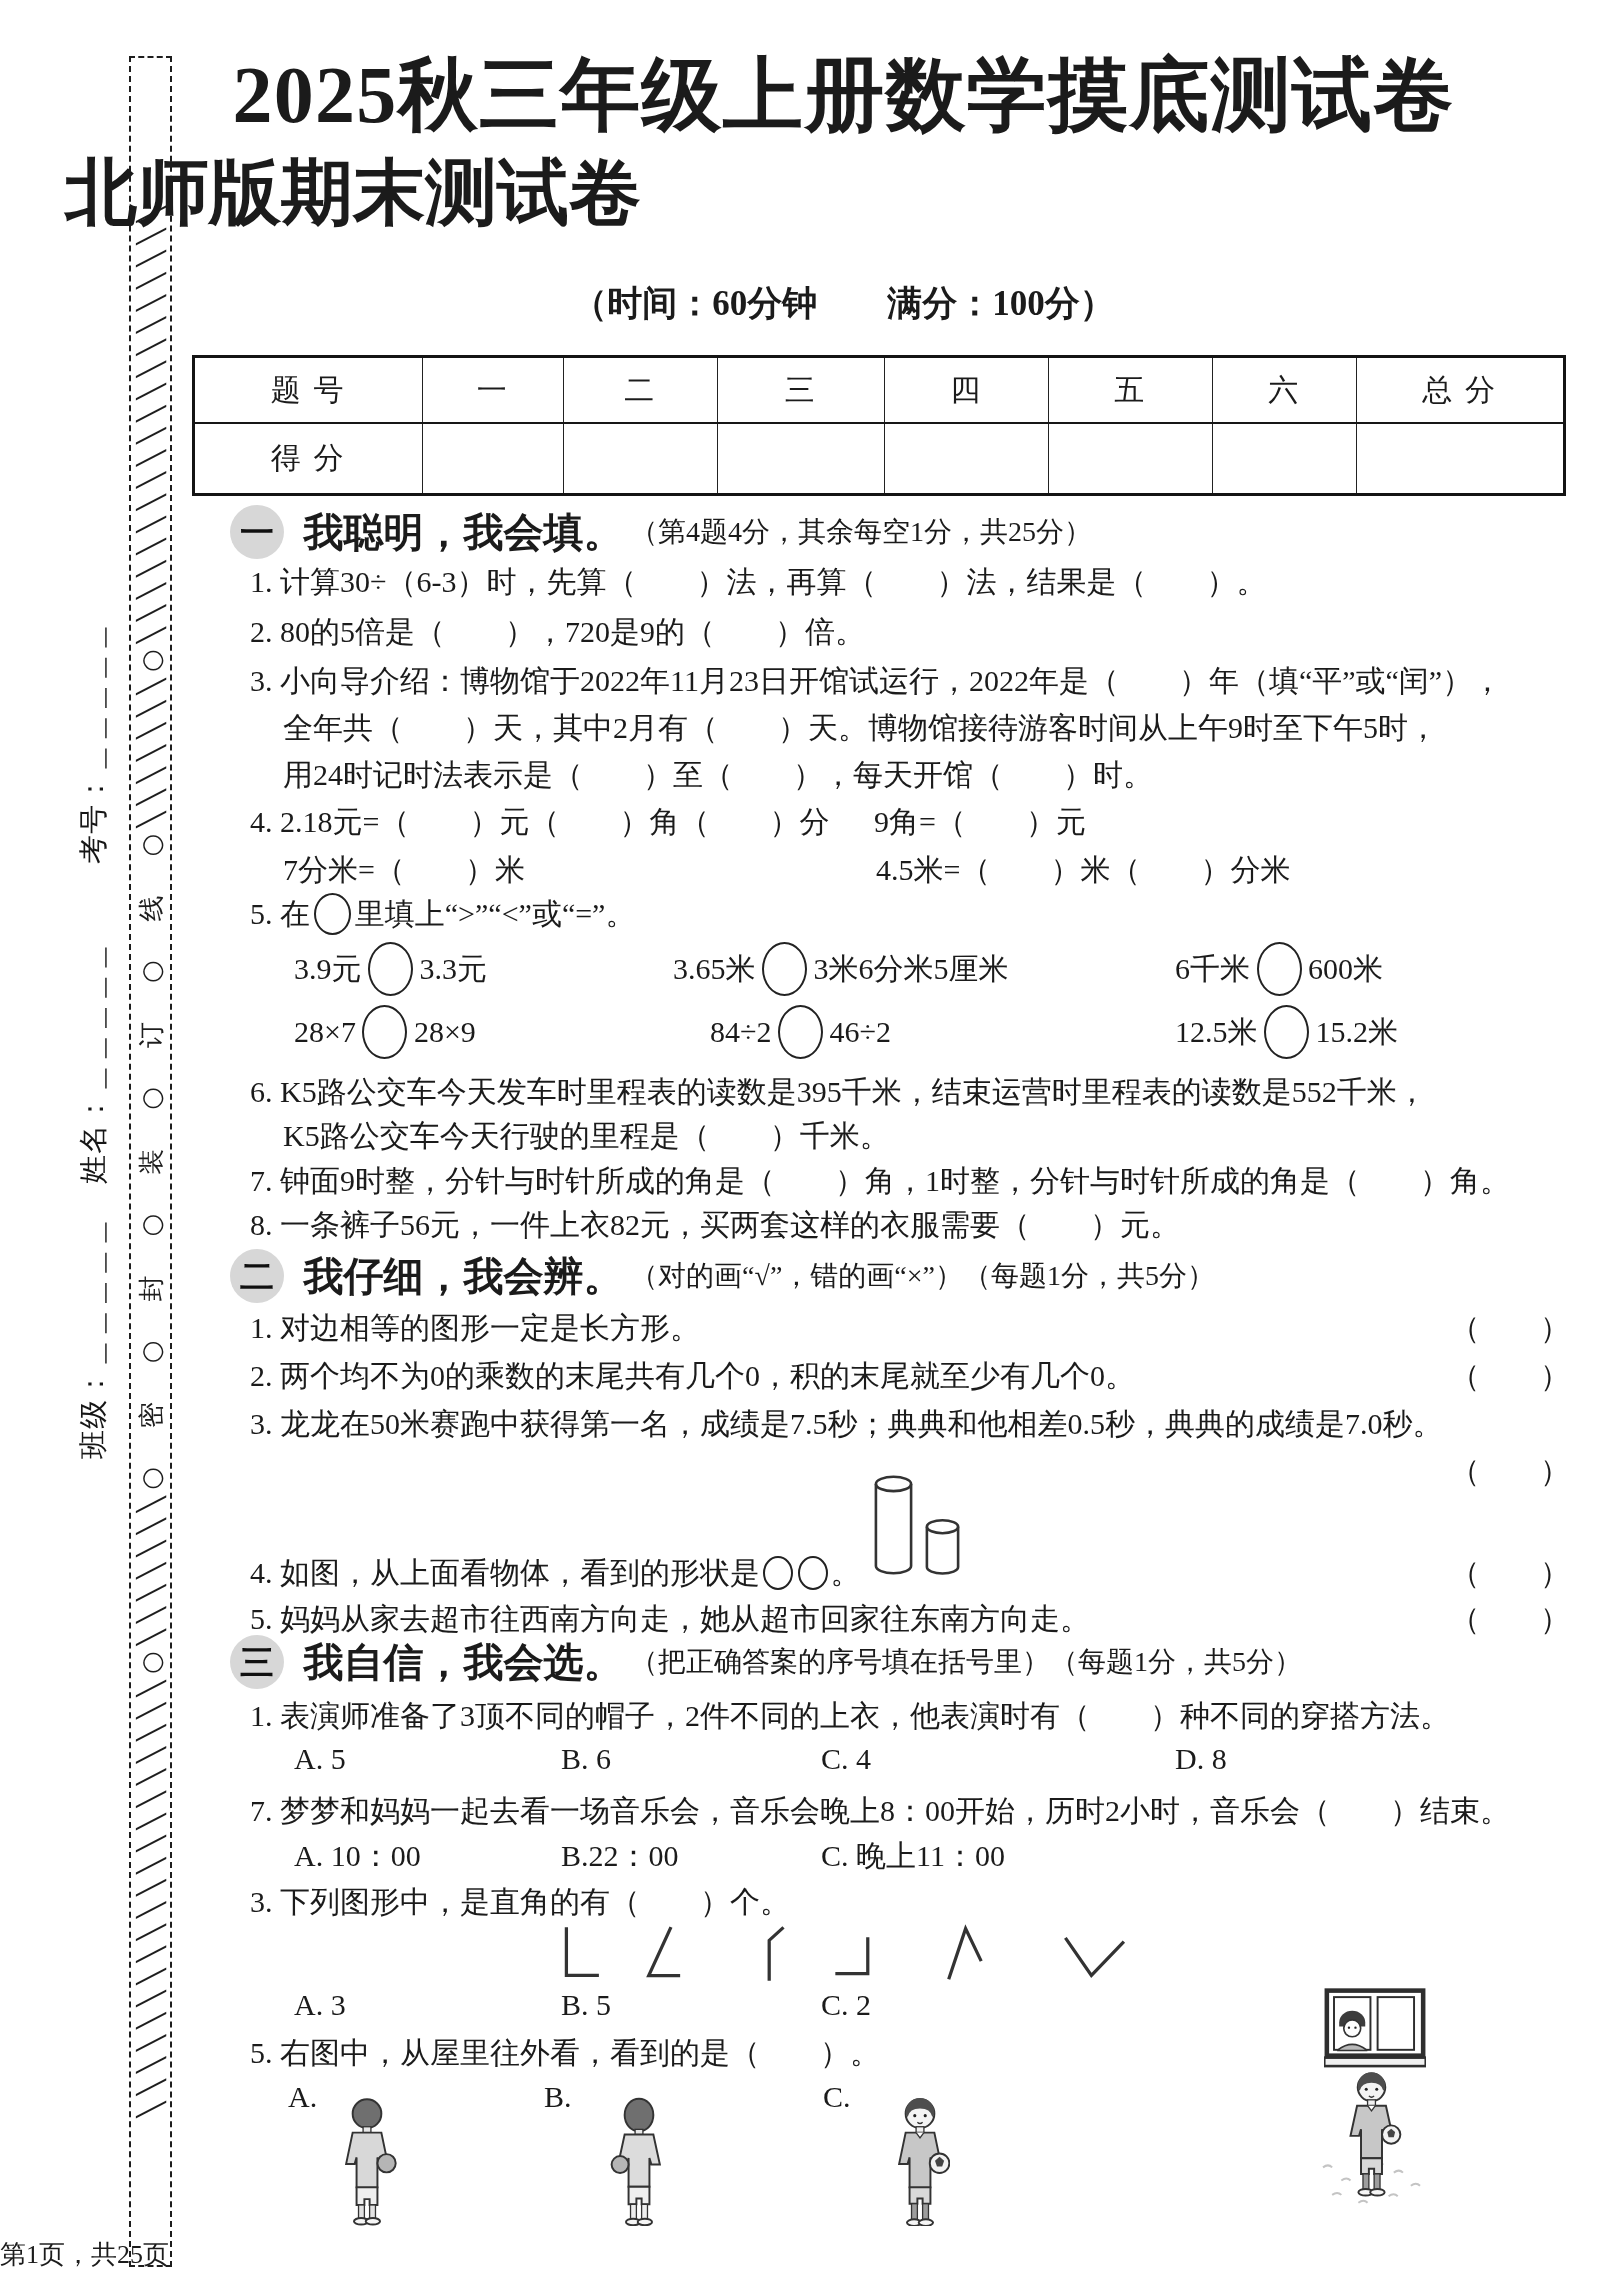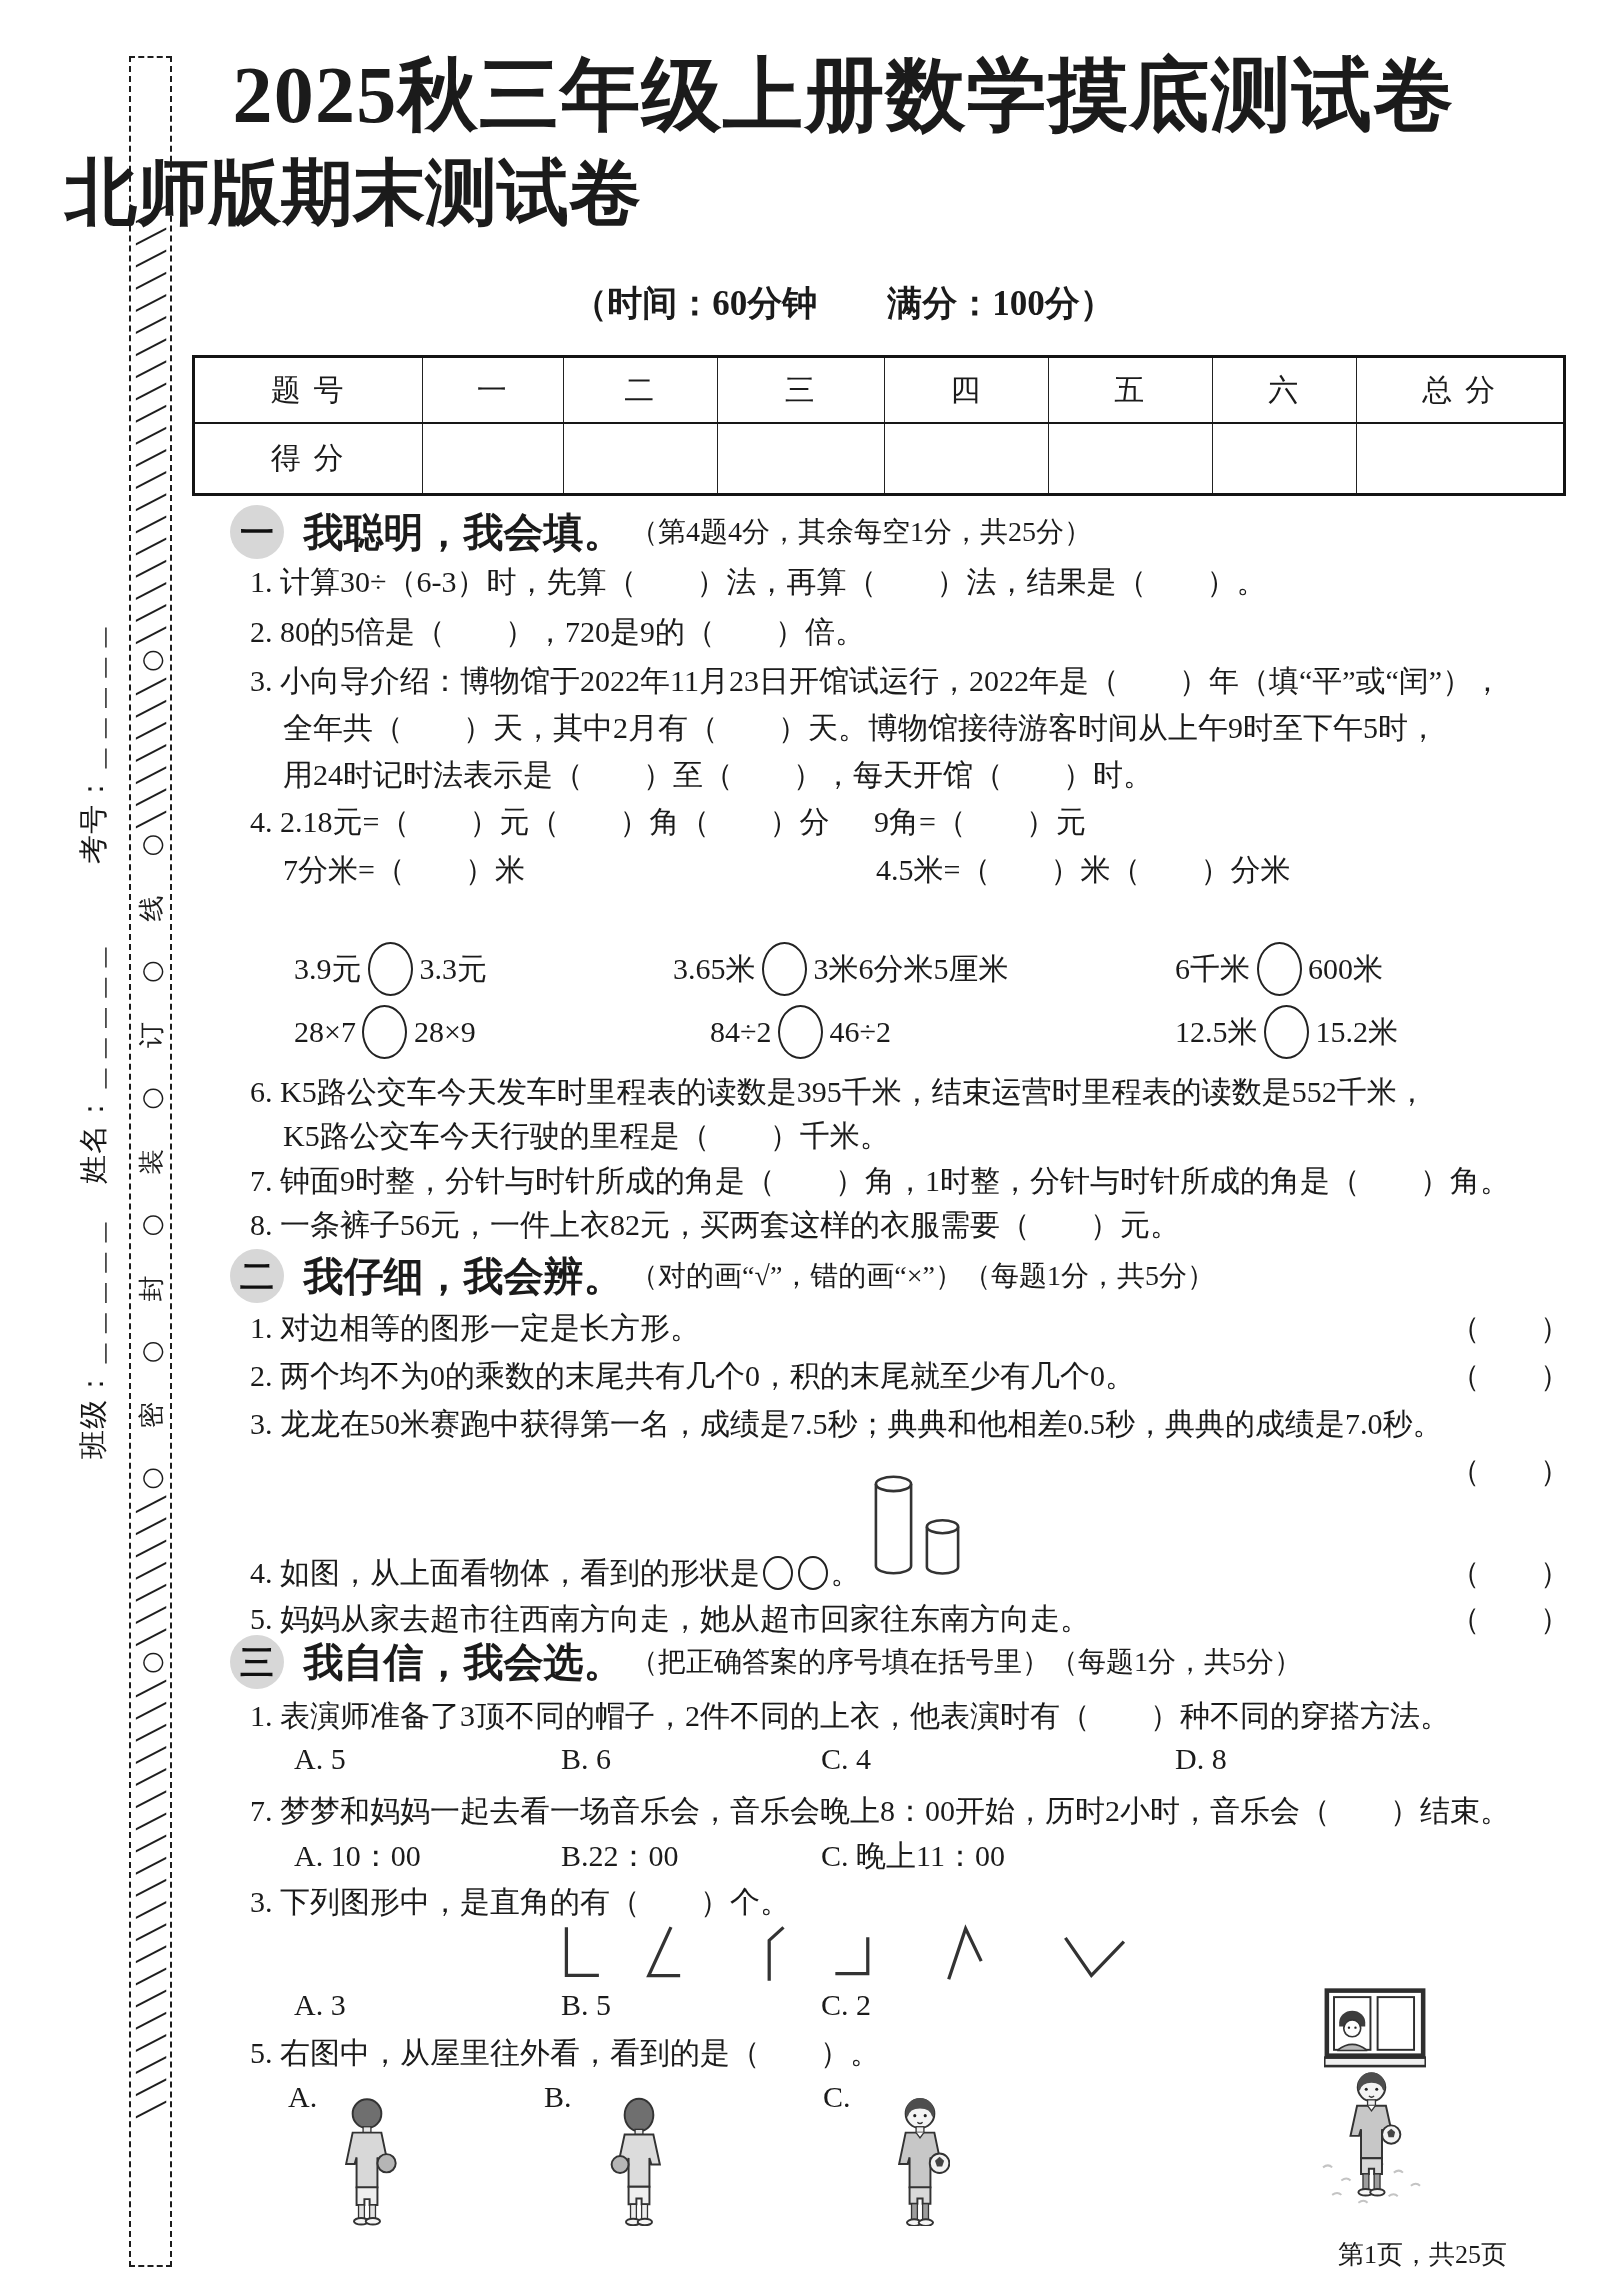--- a/index.html
+++ b/index.html
@@ -39,21 +39,21 @@
   .abs{position:absolute;}
   .cmp{position:absolute;display:flex;align-items:center;font-size:30px;white-space:nowrap;}
   .flexline{display:flex;align-items:center;}
   .cir{display:inline-block;border:2px solid #222;border-radius:50%;flex:0 0 auto;}
   .cir.big{width:41px;height:50px;margin:0 6.5px;}
   .cir.small{width:33px;height:38px;margin:0 3.9px;vertical-align:-9.2px;}
   .cir.tiny{width:26px;height:30px;margin:0 2.6px;}
   .optrow{position:absolute;left:0;top:0;width:1623px;height:46px;}
   .opt{position:absolute;font-size:30px;white-space:nowrap;}
   .fig{position:absolute;}
-  .footer{position:absolute;top:2237px;left:0;width:1507px;text-align:right;font-size:26px;}
+  .footer{position:absolute;top:2237px;left:0;width:1507px;text-align:left;font-size:26px;}
 </style>
 </head>
 <body>
 
 <div class="page">
 
   <div class="strip"></div>
   <div class="sealtext">╲╲╲╲╲╲╲╲╲╲╲╲╲╲╲╲╲╲╲╲○╲╲╲╲╲╲╲○　密　○　封　○　装　○　订　○　线　○╲╲╲╲╲╲╲○╲╲╲╲╲╲╲╲╲╲╲╲╲╲╲╲╲╲╲╲</div>
   <div class="vlabel" style="left:76px;top:622px;width:242px">考号：＿＿＿＿＿</div>
   <div class="vlabel" style="left:76px;top:942px;width:242px">姓名：＿＿＿＿＿</div>
@@ -112,20 +112,25 @@
 
   <div class="ln" style="top:801px">
     <span>4. 2.18元=（　　）元（　　）角（　　）分</span>
     <span class="abs" style="left:624px;top:0">9角=（　　）元</span>
   </div>
   <div class="ln ind" style="top:849px">
     <span>7分米=（　　）米</span>
     <span class="abs" style="left:593px;top:0">4.5米=（　　）米（　　）分米</span>
   </div>
 
+  <div class="ln flexline" style="top:893px">
+    <span>5. 在</span>
+    <span class="cir small"></span>
+    <span>里填上“&gt;”“&lt;”或“=”。</span>
+  </div>
 
   <div class="cmp" style="left:294px;top:942px">
     <span>3.9元</span>
     <span class="cir big"></span>
     <span>3.3元</span>
   </div>
   <div class="cmp" style="left:673px;top:942px">
     <span>3.65米</span>
     <span class="cir big"></span>
     <span>3米6分米5厘米</span>

